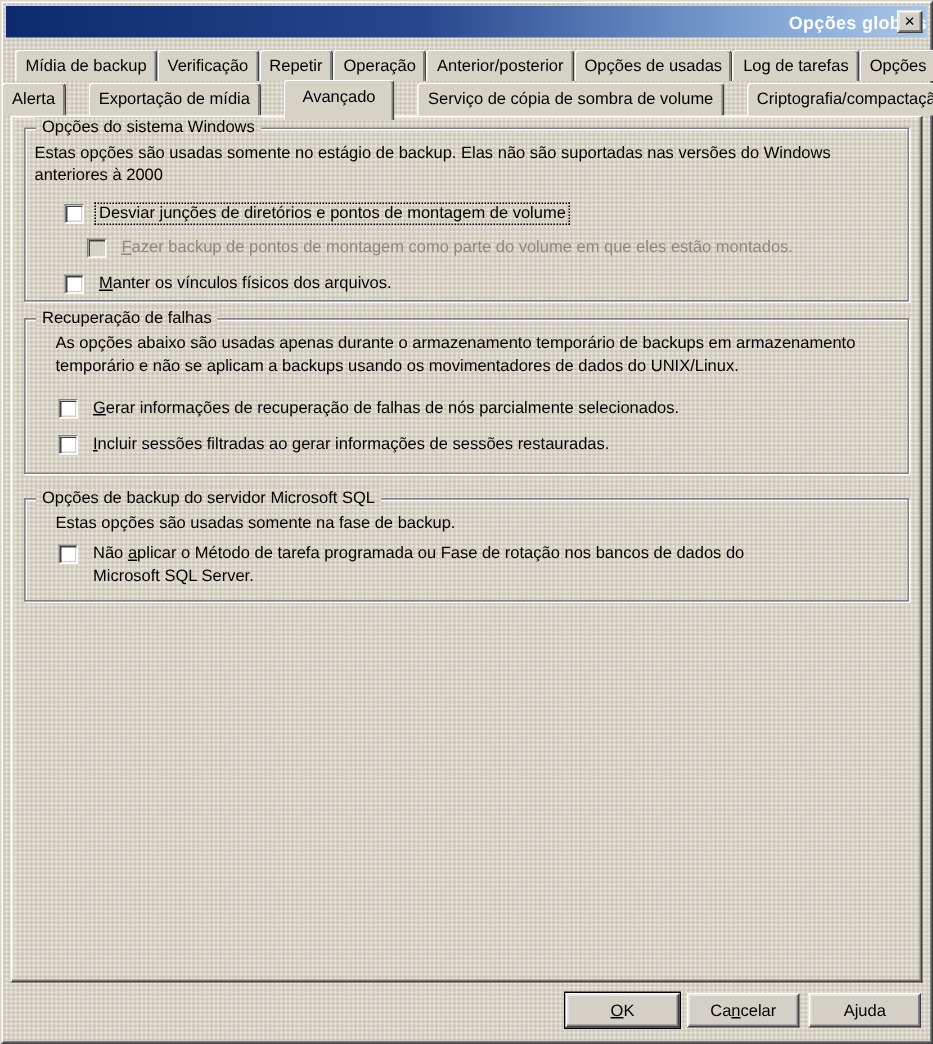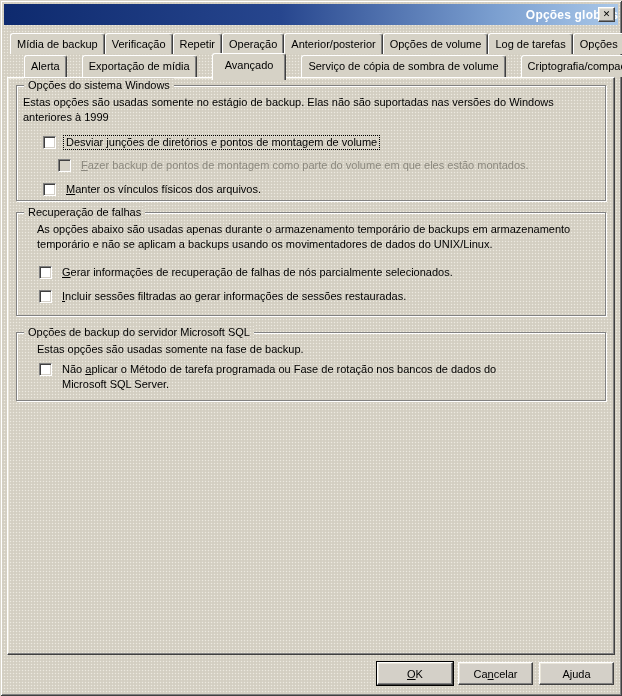--- a/index.html
+++ b/index.html
@@ -39,21 +39,21 @@
     border:1px solid; border-color:#ffffff #404040 #404040 #ffffff;
     box-shadow:inset -1px -1px 0 #808080, inset 1px 1px 0 #e9e5d9;
     display:flex; align-items:center; justify-content:center;
     font-size:9px; font-weight:bold; color:#000; cursor:default;
     line-height:1;
   }
 
   
   .tab-row { position:absolute; display:flex; }
   .tab-row1 { left:10px; top:33px; right:10px; height:21px; z-index:1; }
-  .tab-row2 { left:24px; top:55px; right:8px; height:22px; z-index:4;gap:15px; }
+  .tab-row2 { left:1px; top:55px; right:8px; height:22px; z-index:4;gap:15px; }
   .tab {
     flex:1 1 auto; white-space:nowrap; text-align:center;
     padding:0 6px; line-height:20px; height:100%;
     border:1px solid; border-color:#ffffff #404040 transparent #ffffff;
     border-bottom:0; border-radius:3px 3px 0 0;
     box-shadow:inset -1px 0 0 #808080;
     background-color:#d6d2c6;
   }
   .tab-row2 .tab { line-height:21px; }
   .tab.active {
@@ -125,38 +125,38 @@
     <span class="title-text">Opções globais</span>
     <span class="close-btn">✕</span>
   </div>
 
   <div class="tab-row tab-row1">
     <div class="tab">Mídia de backup</div>
     <div class="tab">Verificação</div>
     <div class="tab">Repetir</div>
     <div class="tab">Operação</div>
     <div class="tab">Anterior/posterior</div>
-    <div class="tab">Opções de volume</div>
+    <div class="tab">Opções de usadas</div>
     <div class="tab">Log de tarefas</div>
     <div class="tab">Opções</div>
   </div>
 
   <div class="tab-row tab-row2">
     <div class="tab">Alerta</div>
     <div class="tab">Exportação de mídia</div>
     <div class="tab active">Avançado</div>
     <div class="tab">Serviço de cópia de sombra de volume</div>
     <div class="tab">Criptografia/compactação</div>
   </div>
 
   <div class="panel">
 
     <div class="group group1">
       <span class="group-title dither">Opções do sistema Windows</span>
-      <div class="group-desc">Estas opções são usadas somente no estágio de backup. Elas não são suportadas nas versões do Windows anteriores à 1999</div>
+      <div class="group-desc">Estas opções são usadas somente no estágio de backup. Elas não são suportadas nas versões do Windows anteriores à 2000</div>
 
       <div class="check-row">
         <span class="checkbox"></span>
         <label class="check-label focused"><span>Desviar </span><u>j</u><span>unções de diretórios e pontos de montagem de volume</span></label>
       </div>
 
       <div class="check-row indent disabled">
         <span class="checkbox"></span>
         <label class="check-label"><span></span><u>F</u><span>azer backup de pontos de montagem como parte do volume em que eles estão montados.</span></label>
       </div>

